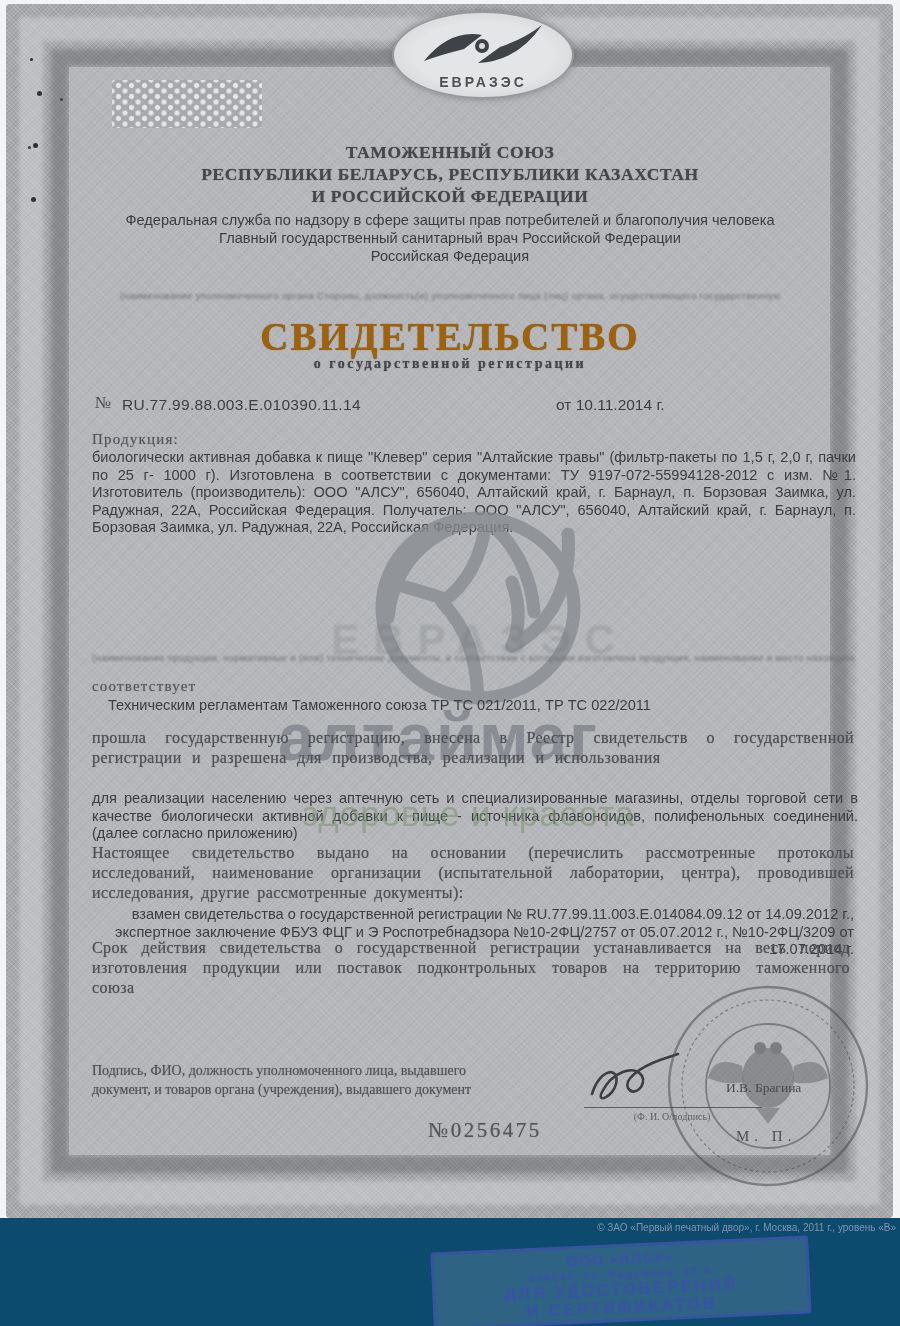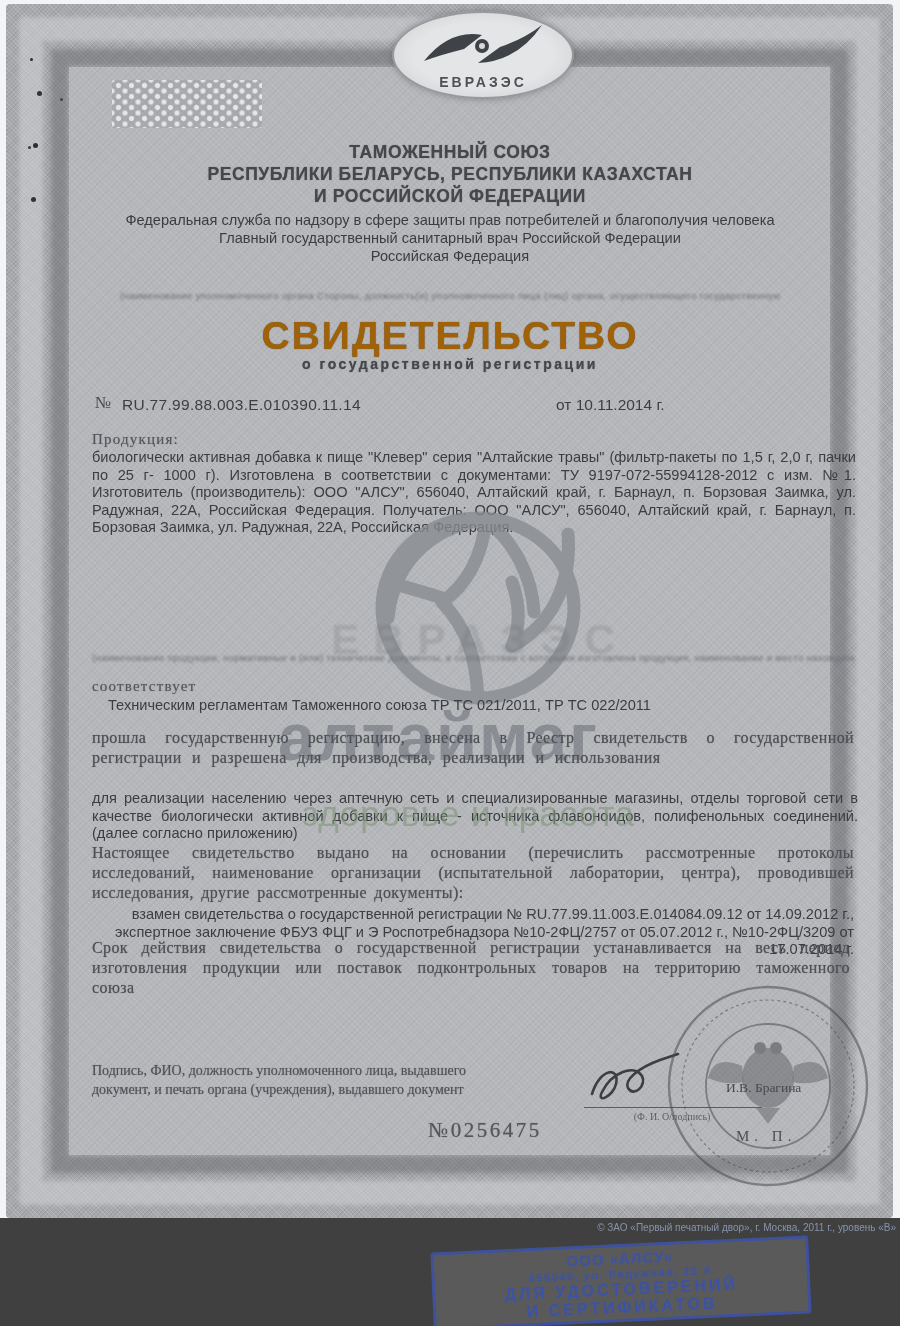--- a/index.html
+++ b/index.html
@@ -10,40 +10,40 @@
   .paper{position:absolute;left:6px;top:4px;width:887px;height:1214px;background:#a7a9ac;border-radius:4px;
     background-image:
       repeating-linear-gradient(45deg, rgba(255,255,255,.14) 0 1px, transparent 1px 3px),
       repeating-linear-gradient(-45deg, rgba(0,0,0,.07) 0 1px, transparent 1px 3px);}
   .band-light{position:absolute;inset:13px;border:24px solid rgba(208,210,213,.55);filter:blur(2px);border-radius:4px;}
   .band-dark{position:absolute;inset:45px;border:17px solid rgba(104,106,110,.5);filter:blur(2.5px);border-radius:3px;}
   .inner-paper{position:absolute;inset:63px;background:#b5b7ba;
     background-image:
       repeating-linear-gradient(45deg, rgba(255,255,255,.08) 0 1px, transparent 1px 4px),
       repeating-linear-gradient(-45deg, rgba(0,0,0,.04) 0 1px, transparent 1px 4px);}
-  .bottom-strip{position:absolute;left:0;top:1218px;width:900px;height:108px;background:#404040;}
+  .bottom-strip{position:absolute;left:0;top:1218px;width:900px;height:108px;background:#0c4a6e;}
 
   .speck{position:absolute;width:3px;height:3px;background:#2a2b2c;border-radius:50%;
     box-shadow:8px 34px 0 1px #333, -2px 88px 0 0 #3a3b3c, 4px 86px 0 1px #2e2f30, 30px 40px 0 0 #444, 2px 140px 0 1px #313233;}
 
   
   .logo{position:absolute;left:392px;top:11px;width:178px;height:84px;background:radial-gradient(ellipse at center,#e3e5e7 55%,#c9cbcd 100%);
     border:2px solid #97999c;border-radius:50%;box-shadow:0 0 6px rgba(80,82,85,.5);text-align:center;}
   .logo-text{position:absolute;left:0;right:0;bottom:7px;font-weight:bold;font-size:14px;letter-spacing:3px;color:#4e5155;}
   .logo-swoosh{position:absolute;left:26px;top:8px;}
 
   
   .honeycomb{position:absolute;left:112px;top:80px;width:150px;height:48px;background:rgba(150,152,156,.45);
     background-image:
       radial-gradient(circle, rgba(240,241,243,.85) 2px, transparent 3.2px),
       radial-gradient(circle, rgba(240,241,243,.85) 2px, transparent 3.2px);
     background-size:13px 11px;background-position:0 0,6.5px 5.5px;filter:blur(.4px);border-radius:2px;}
 
   
-  .serifb{font-family:Liberation Sans, sans-serif;font-weight:bold;color:#45474b;}
+  .serifb{font-family:Liberation Serif, serif;font-weight:bold;color:#45474b;}
   .sans{font-family:"Liberation Sans",sans-serif;color:#3b3d41;}
   .center{text-align:center;}
   .abs{position:absolute;}
 
   .hdr1{left:60px;width:780px;font-size:17.5px;letter-spacing:.6px;text-shadow:0 0 1px rgba(60,62,66,.7);}
   .agency{left:40px;width:820px;font-size:14.6px;}
   .fineprint{font-size:9.5px;color:#6c6f74;filter:blur(1px);white-space:nowrap;overflow:hidden;letter-spacing:.4px;}
 
   .title-main{left:100px;width:700px;font-size:39px;letter-spacing:2px;color:#a16207;text-shadow:0 0 1px rgba(50,52,56,.8);}
   .title-sub{left:100px;width:700px;font-size:14px;letter-spacing:2.5px;color:#45474b;text-shadow:0 0 1px rgba(55,57,61,.7);}
@@ -140,21 +140,21 @@
 
   <div class="abs para-serif" style="left:92px;top:728px;width:762px;">прошла государственную регистрацию, внесена в Реестр свидетельств о государственной регистрации и разрешена для производства, реализации и использования</div>
   <div class="abs sans para-sans" style="left:92px;top:790px;width:766px;">для реализации населению через аптечную сеть и специализированные магазины, отделы торговой сети в качестве биологически активной добавки к пище - источника флавоноидов, полифенольных соединений. (далее согласно приложению)</div>
   <div class="abs para-serif" style="left:92px;top:843px;width:762px;word-spacing:3px;">Настоящее свидетельство выдано на основании (перечислить рассмотренные протоколы исследований, наименование организации (испытательной лаборатории, центра), проводившей исследования, другие рассмотренные документы):</div>
   <div class="abs sans para-sans" style="left:92px;top:906px;width:762px;text-align:right;">взамен свидетельства о государственной регистрации № RU.77.99.11.003.E.014084.09.12 от 14.09.2012 г., экспертное заключение ФБУЗ ФЦГ и Э Роспотребнадзора №10-2ФЦ/2757 от 05.07.2012 г., №10-2ФЦ/3209 от 17.07.2014 г.</div>
   <div class="abs para-serif" style="left:92px;top:938px;width:758px;">Срок действия свидетельства о государственной регистрации устанавливается на весь период изготовления продукции или поставок подконтрольных товаров на территорию таможенного союза</div>
 
   <div class="abs wm-brand" style="left:278px;top:698px;">алтаймаг</div>
   <div class="abs wm-tagline" style="left:302px;top:794px;">здоровье и красота</div>
 
-  <div class="abs sig-caption" style="left:92px;top:1062px;width:400px;">Подпись, ФИО, должность уполномоченного лица, выдавшего документ, и печать органа (учреждения), выдавшего документ</div>
+  <div class="abs sig-caption" style="left:92px;top:1062px;width:400px;">Подпись, ФИО, должность уполномоченного лица, выдавшего документ, и товаров органа (учреждения), выдавшего документ</div>
   <svg class="abs" style="left:586px;top:1050px;" width="115" height="62" viewBox="0 0 115 62">
     <path d="M6,44 C14,18 34,16 30,34 C27,47 10,54 16,42 C26,22 48,14 56,26 C61,35 48,48 42,38 C38,30 52,18 74,10 L92,4" fill="none" stroke="#3c3e42" stroke-width="2.6" stroke-linecap="round"></path>
   </svg>
   <div class="abs sig-line" style="left:584px;top:1107px;width:178px;"></div>
   <div class="abs sig-line-caption center" style="left:586px;top:1111px;width:172px;">(Ф. И. О/подпись)</div>
 
   <svg class="abs" style="left:652px;top:982px;opacity:.55;" width="232" height="210" viewBox="0 0 232 210">
     <g fill="none" stroke="#4a4c50">
       <circle cx="116" cy="104" r="99" stroke-width="2.4"></circle>
       <circle cx="116" cy="104" r="86" stroke-width="1.2" stroke-dasharray="3 3"></circle>

